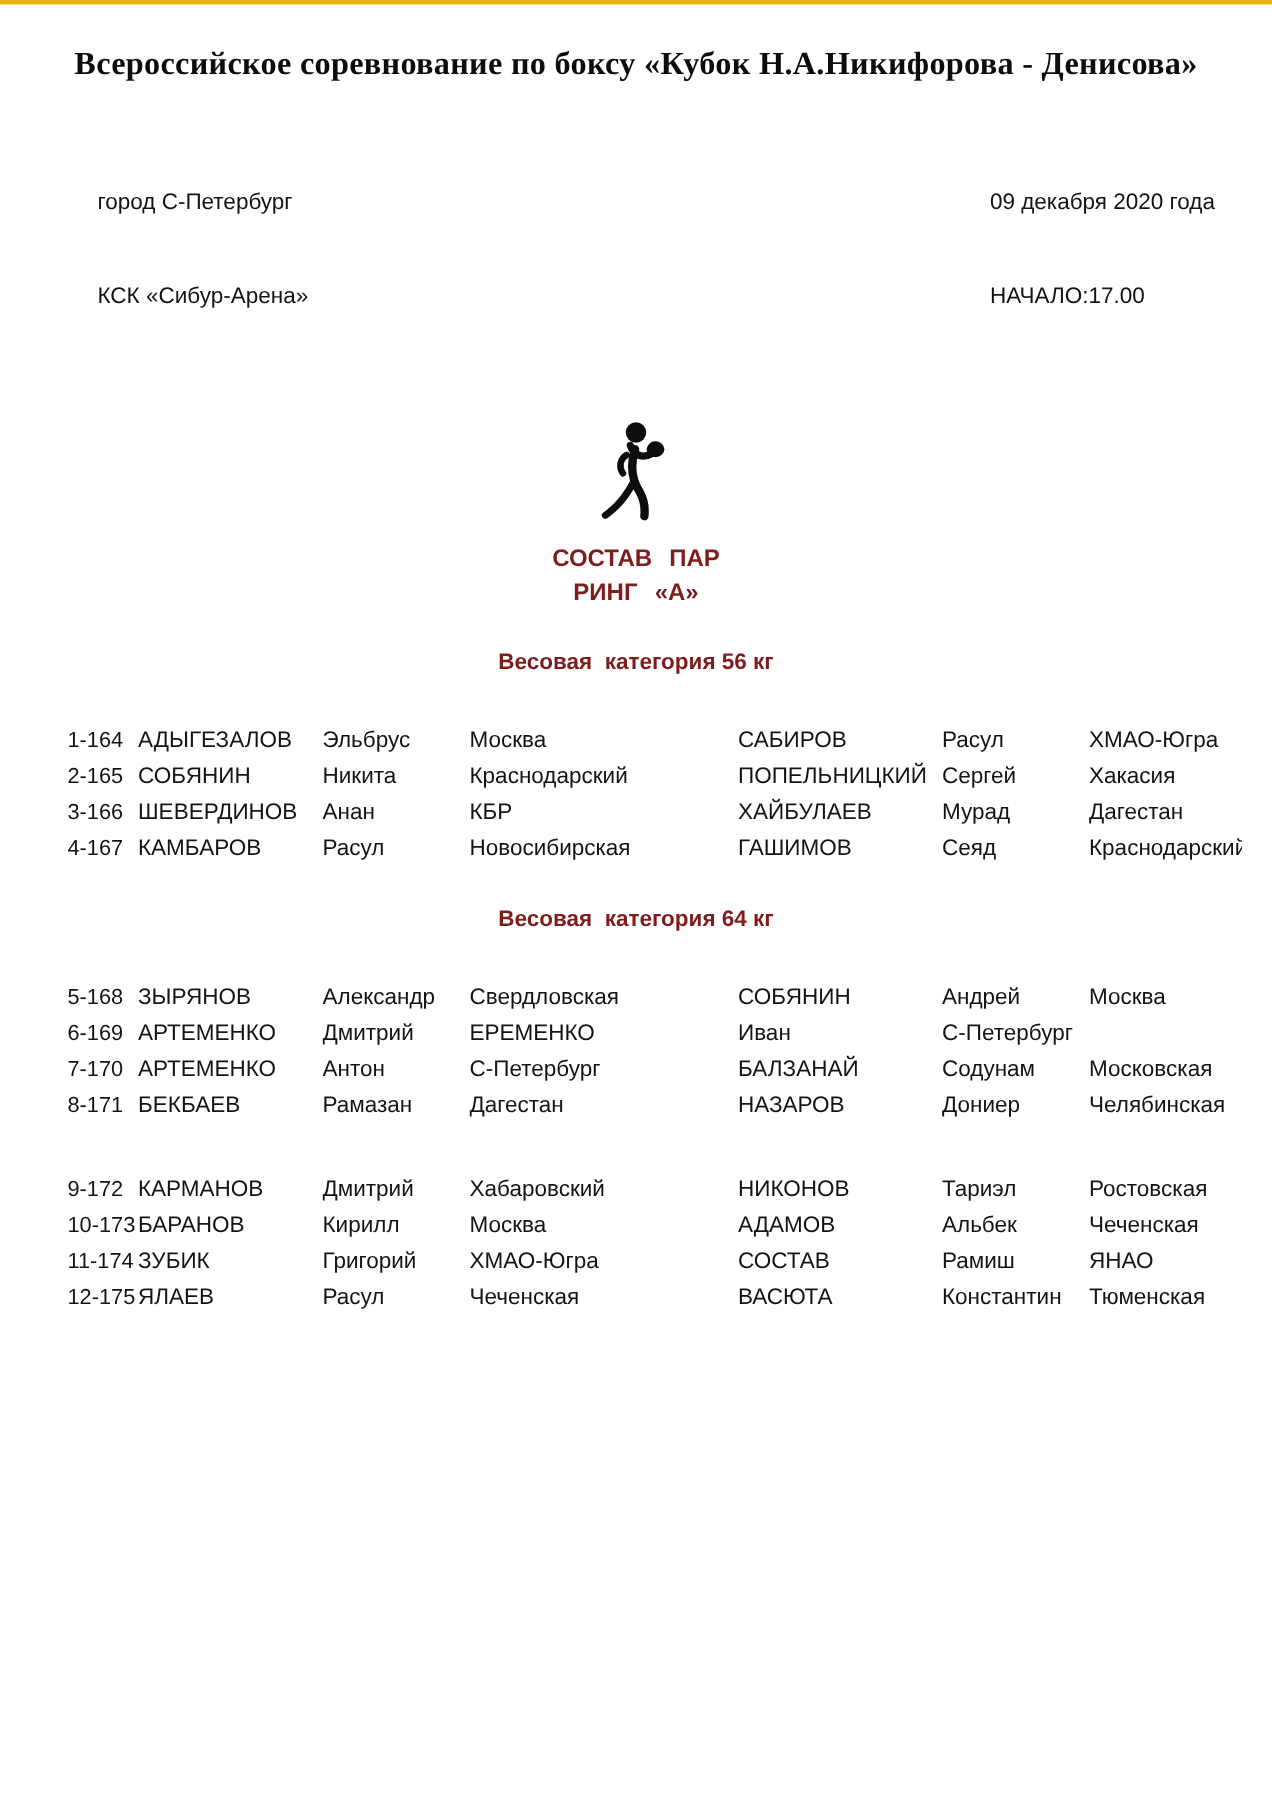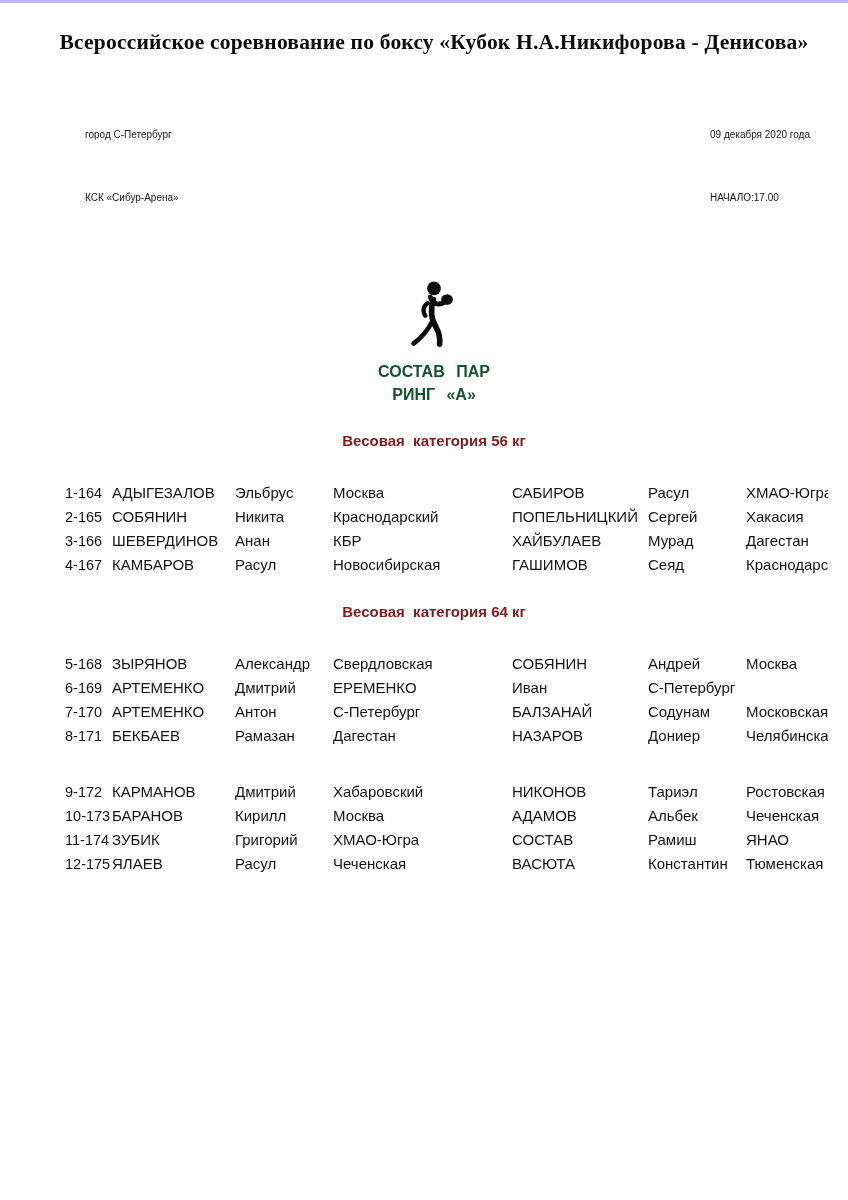--- a/index.html
+++ b/index.html
@@ -2,58 +2,57 @@
 <html lang="ru"><head>
 <meta charset="utf-8">
 <style>
   html, body { margin: 0; padding: 0; background: #888; }
   .page {
     position: relative;
     width: 848px;
     height: 1200px;
     margin: 0 auto;
     background: #ffffff;
-    border-top: 3px solid #c4b5fd;
+    border-top: 3px solid #eab308;
     box-sizing: border-box;
     font-family: "Liberation Sans", sans-serif;
     color: #141414;
     overflow: hidden;
-    padding-left: 20px;
   }
   .doc-title {
     margin-top: 27px;
     text-align: center;
     font-family: "Liberation Serif", serif;
     font-weight: bold;
     font-size: 21.5px;
     letter-spacing: 0.2px;
     color: #0d0d0d;
   }
   .header-info {
     display: flex;
     justify-content: space-between;
     padding: 0 38px 0 65px;
     margin-top: 27px;
-    font-size: 10px;
+    font-size: 15px;
     line-height: 21px;
   }
   .header-info .block { white-space: pre; }
   .pictogram-wrap {
     margin-top: 30px;
     text-align: center;
   }
   .pictogram-wrap svg { display: inline-block; }
   .program-heading {
     text-align: center;
     font-weight: bold;
     font-size: 16px;
     line-height: 23px;
     word-spacing: 7px;
     margin-top: 6px;
-    color: #14532d;
+    color: #7f1d1d;
   }
   .category { margin-top: 26px; }
   .category-title {
     text-align: center;
     font-weight: bold;
     font-size: 15px;
     white-space: pre;
     color: #7f1d1d;
   }
   .bouts { margin-top: 32px; }

